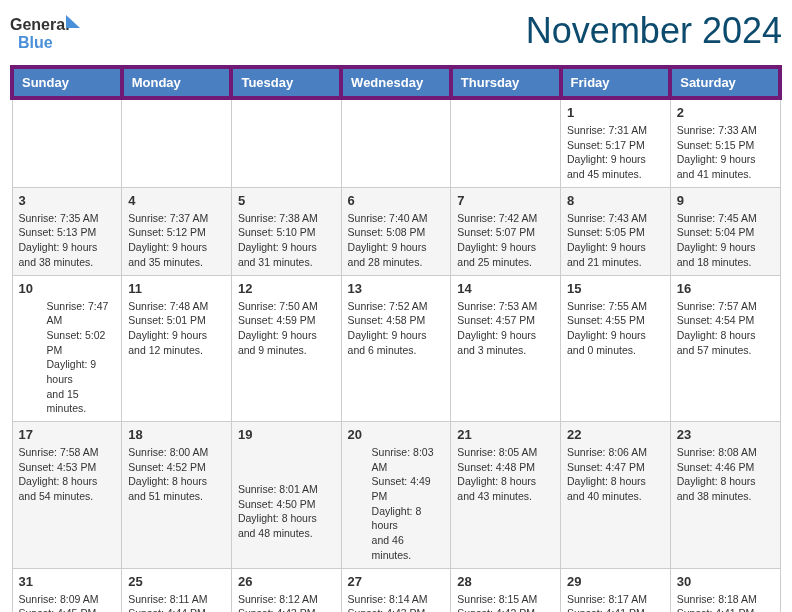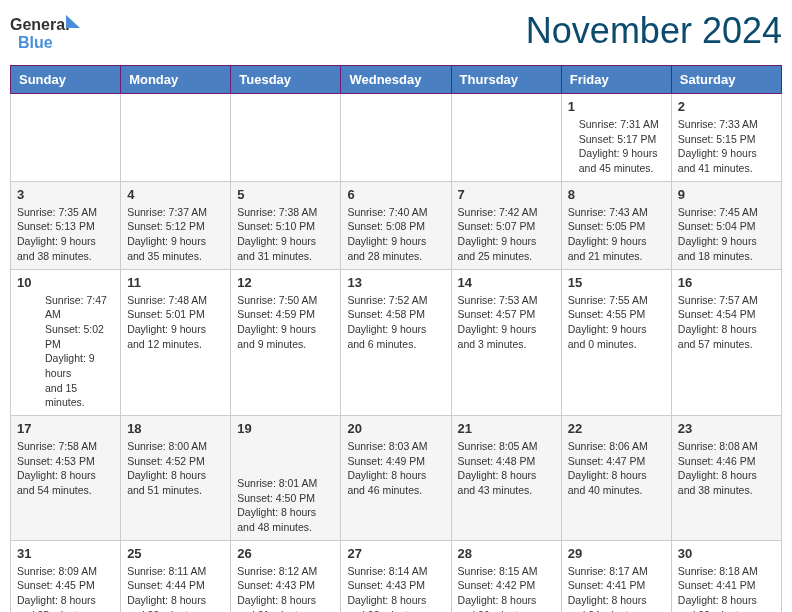--- a/index.html
+++ b/index.html
@@ -37,21 +37,21 @@
       width: 100%;
       border-collapse: collapse;
       table-layout: fixed;
     }
     thead tr th {
       background-color: #4a7fc1;
       color: #fff;
       text-align: left;
       padding: 6px 8px;
       font-size: 13px;
-      border: 1px solid #701a75;
+      border: 4px solid #701a75;
     }
     tbody tr td {
       vertical-align: top;
       border: 1px solid #ccc;
       padding: 5px 6px;
       font-size: 11px;
       color: #333;
       height: 80px;
       background: #fff;
     }
@@ -103,21 +103,21 @@
   </thead>
   <tbody id="calendar-body">
   <tr>
         <td class="empty-cell"></td>
         <td class="empty-cell"></td>
         <td class="empty-cell"></td>
         <td class="empty-cell"></td>
         <td class="empty-cell"></td>
         <td>
           <span class="day-number">1</span>
-          <div class="day-info" style="white-space: pre-line; margin-left: 11px;">Sunrise: 7:31 AM
+          <div class="day-info" style="white-space: pre-line;">Sunrise: 7:31 AM
 Sunset: 5:17 PM
 Daylight: 9 hours
 and 45 minutes.</div>
         </td>
         <td>
           <span class="day-number">2</span>
           <div class="day-info" style="white-space: pre-line;">Sunrise: 7:33 AM
 Sunset: 5:15 PM
 Daylight: 9 hours
 and 41 minutes.</div>
@@ -242,21 +242,21 @@
         </td>
         <td>
           <span class="day-number">19</span>
           <div class="day-info" style="white-space: pre-line; margin-top: 40px;">Sunrise: 8:01 AM
 Sunset: 4:50 PM
 Daylight: 8 hours
 and 48 minutes.</div>
         </td>
         <td>
           <span class="day-number">20</span>
-          <div class="day-info" style="white-space: pre-line;">Sunrise: 8:03 AM
+          <div class="day-info" style="white-space: pre-line; margin-left: 24px;">Sunrise: 8:03 AM
 Sunset: 4:49 PM
 Daylight: 8 hours
 and 46 minutes.</div>
         </td>
         <td>
           <span class="day-number">21</span>
           <div class="day-info" style="white-space: pre-line;">Sunrise: 8:05 AM
 Sunset: 4:48 PM
 Daylight: 8 hours
 and 43 minutes.</div>

